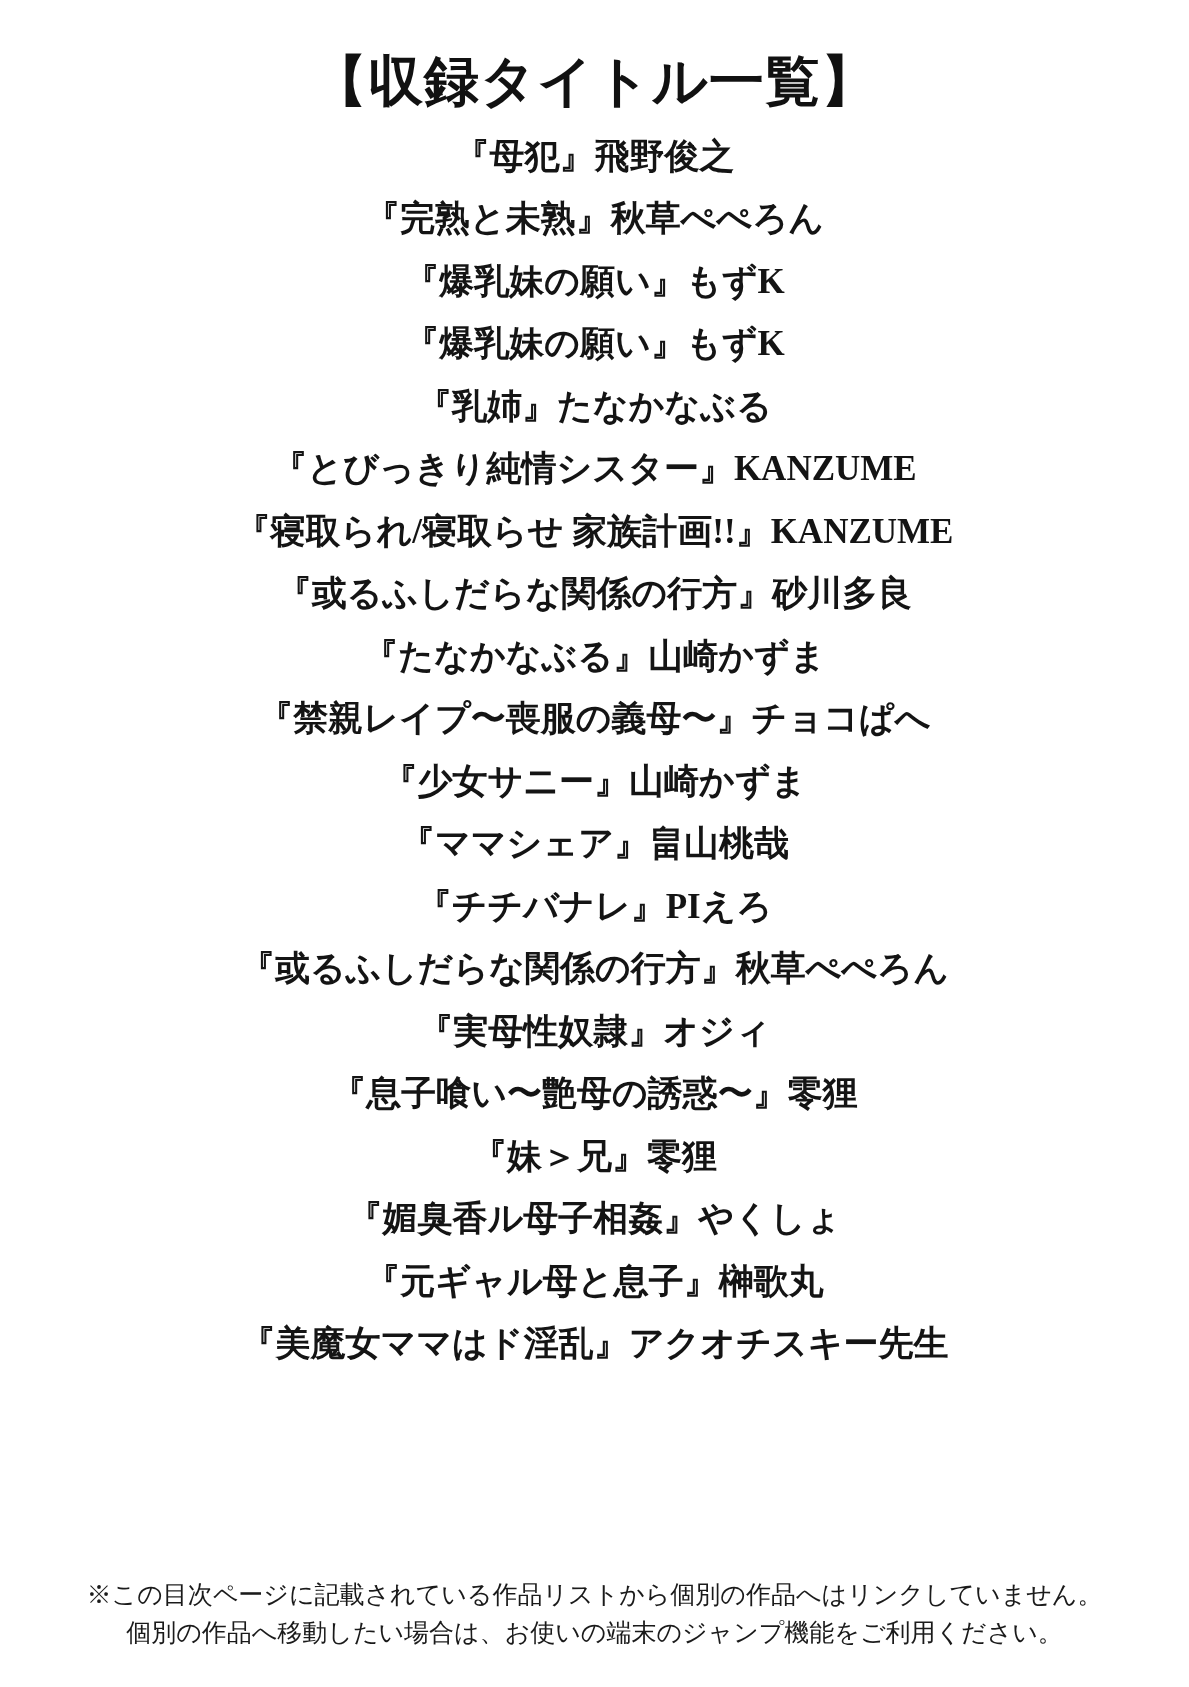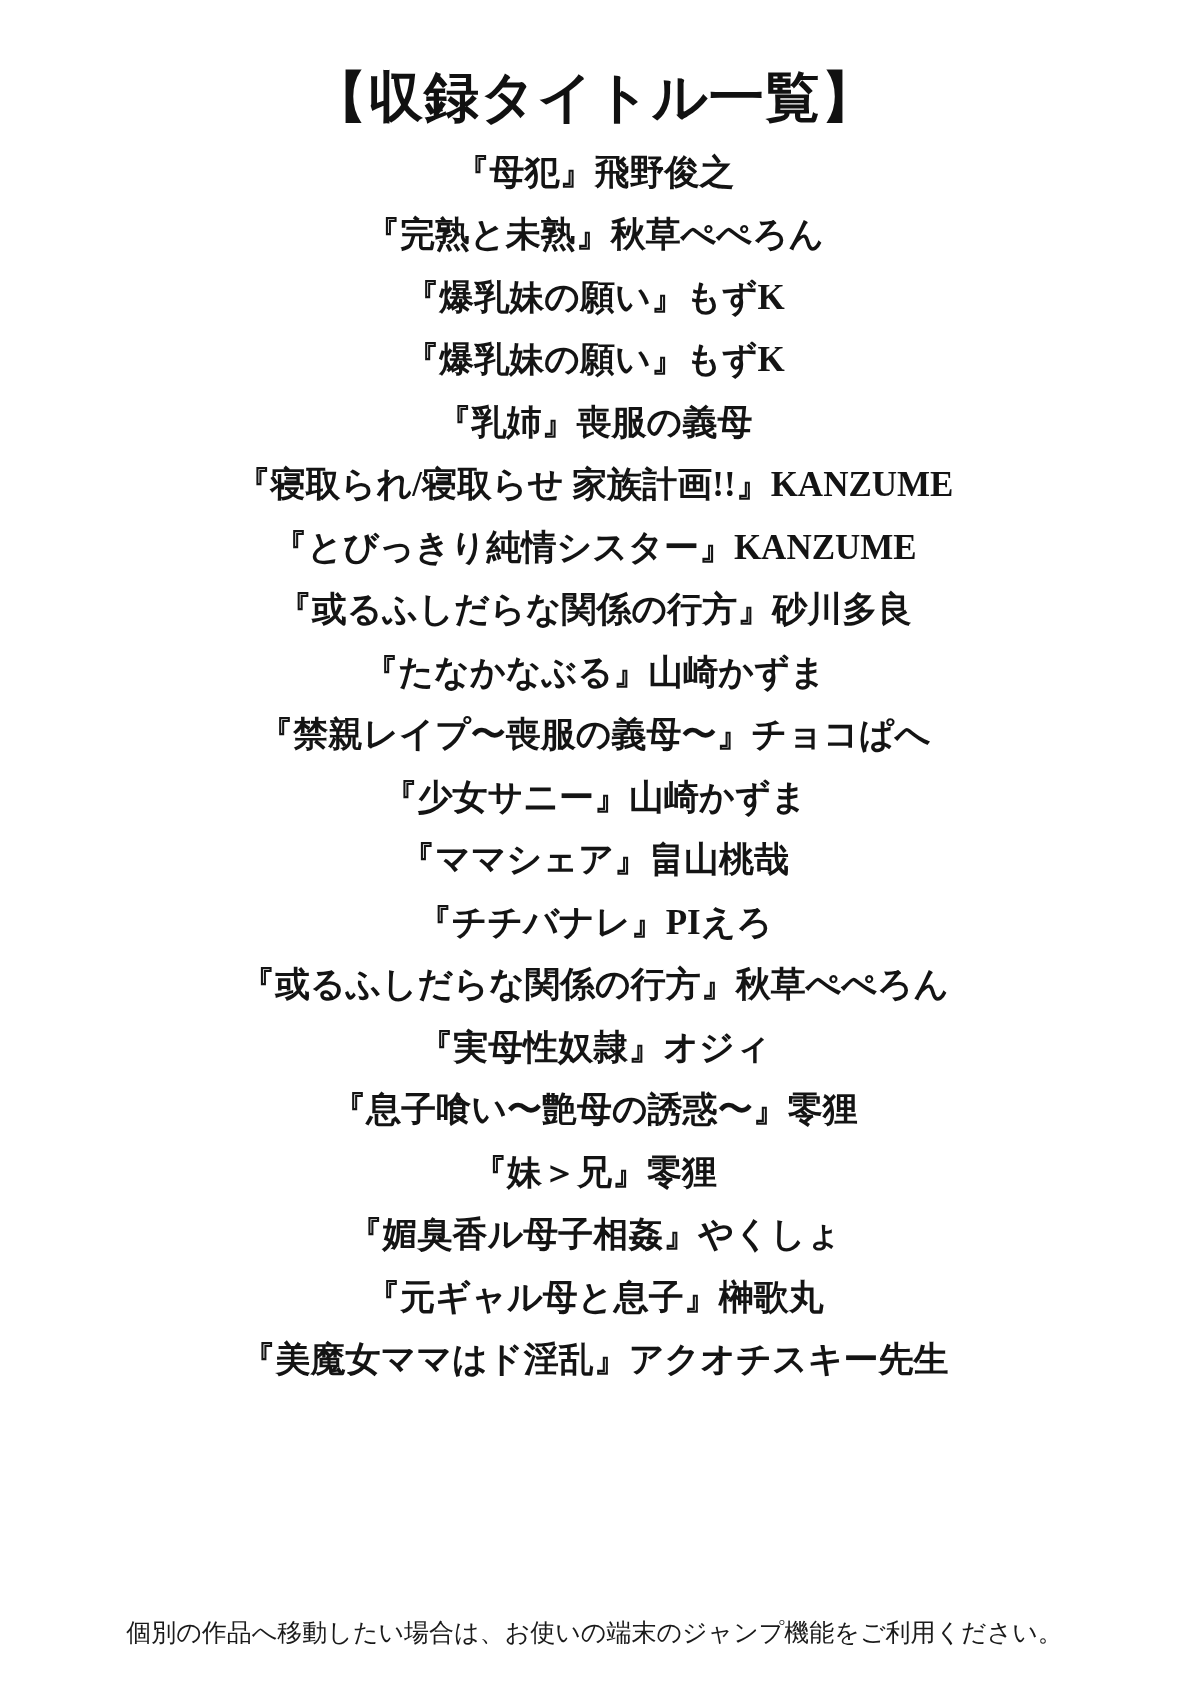--- a/index.html
+++ b/index.html
@@ -21,21 +21,21 @@
     padding: 52px 60px 28px 60px;
     display: flex;
     flex-direction: column;
     align-items: center;
   }
   .doc-title {
     font-size: 55px;
     font-weight: 700;
     letter-spacing: 1px;
     line-height: 1.1;
-    margin: 16px 0 26px 0;
+    margin: 0 0 26px 0;
     text-align: center;
     color: #111111;
   }
   .toc-list {
     list-style: none;
     margin: 0;
     padding: 0;
     width: 100%;
     display: flex;
     flex-direction: column;
@@ -72,35 +72,36 @@
 
 <div class="page">
 
   <h1 class="doc-title">【収録タイトル一覧】</h1>
 
   <ul class="toc-list">
     <li class="toc-item">『母犯』飛野俊之</li>
     <li class="toc-item">『完熟と未熟』秋草ぺぺろん</li>
     <li class="toc-item">『爆乳妹の願い』もずK</li>
     <li class="toc-item">『爆乳妹の願い』もずK</li>
-    <li class="toc-item">『乳姉』喪服の義母</li>
+    <li class="toc-item">『乳姉』たなかなぶる</li>
+    <li class="toc-item">『とびっきり純情シスター』KANZUME</li>
     <li class="toc-item">『寝取られ/寝取らせ 家族計画!!』KANZUME</li>
-    <li class="toc-item">『とびっきり純情シスター』KANZUME</li>
     <li class="toc-item">『或るふしだらな関係の行方』砂川多良</li>
     <li class="toc-item">『たなかなぶる』山崎かずま</li>
     <li class="toc-item">『禁親レイプ〜喪服の義母〜』チョコぱへ</li>
     <li class="toc-item">『少女サニー』山崎かずま</li>
     <li class="toc-item">『ママシェア』畠山桃哉</li>
     <li class="toc-item">『チチバナレ』PIえろ</li>
     <li class="toc-item">『或るふしだらな関係の行方』秋草ぺぺろん</li>
     <li class="toc-item">『実母性奴隷』オジィ</li>
     <li class="toc-item">『息子喰い〜艶母の誘惑〜』零狸</li>
     <li class="toc-item">『妹＞兄』零狸</li>
     <li class="toc-item">『媚臭香ル母子相姦』やくしょ</li>
     <li class="toc-item">『元ギャル母と息子』榊歌丸</li>
     <li class="toc-item">『美魔女ママはド淫乱』アクオチスキー先生</li>
   </ul>
 
   <div class="notes">
+    <div class="note-line">※この目次ページに記載されている作品リストから個別の作品へはリンクしていません。</div>
     <div class="note-line">個別の作品へ移動したい場合は、お使いの端末のジャンプ機能をご利用ください。</div>
   </div>
 
 </div>
 
 </body></html>

